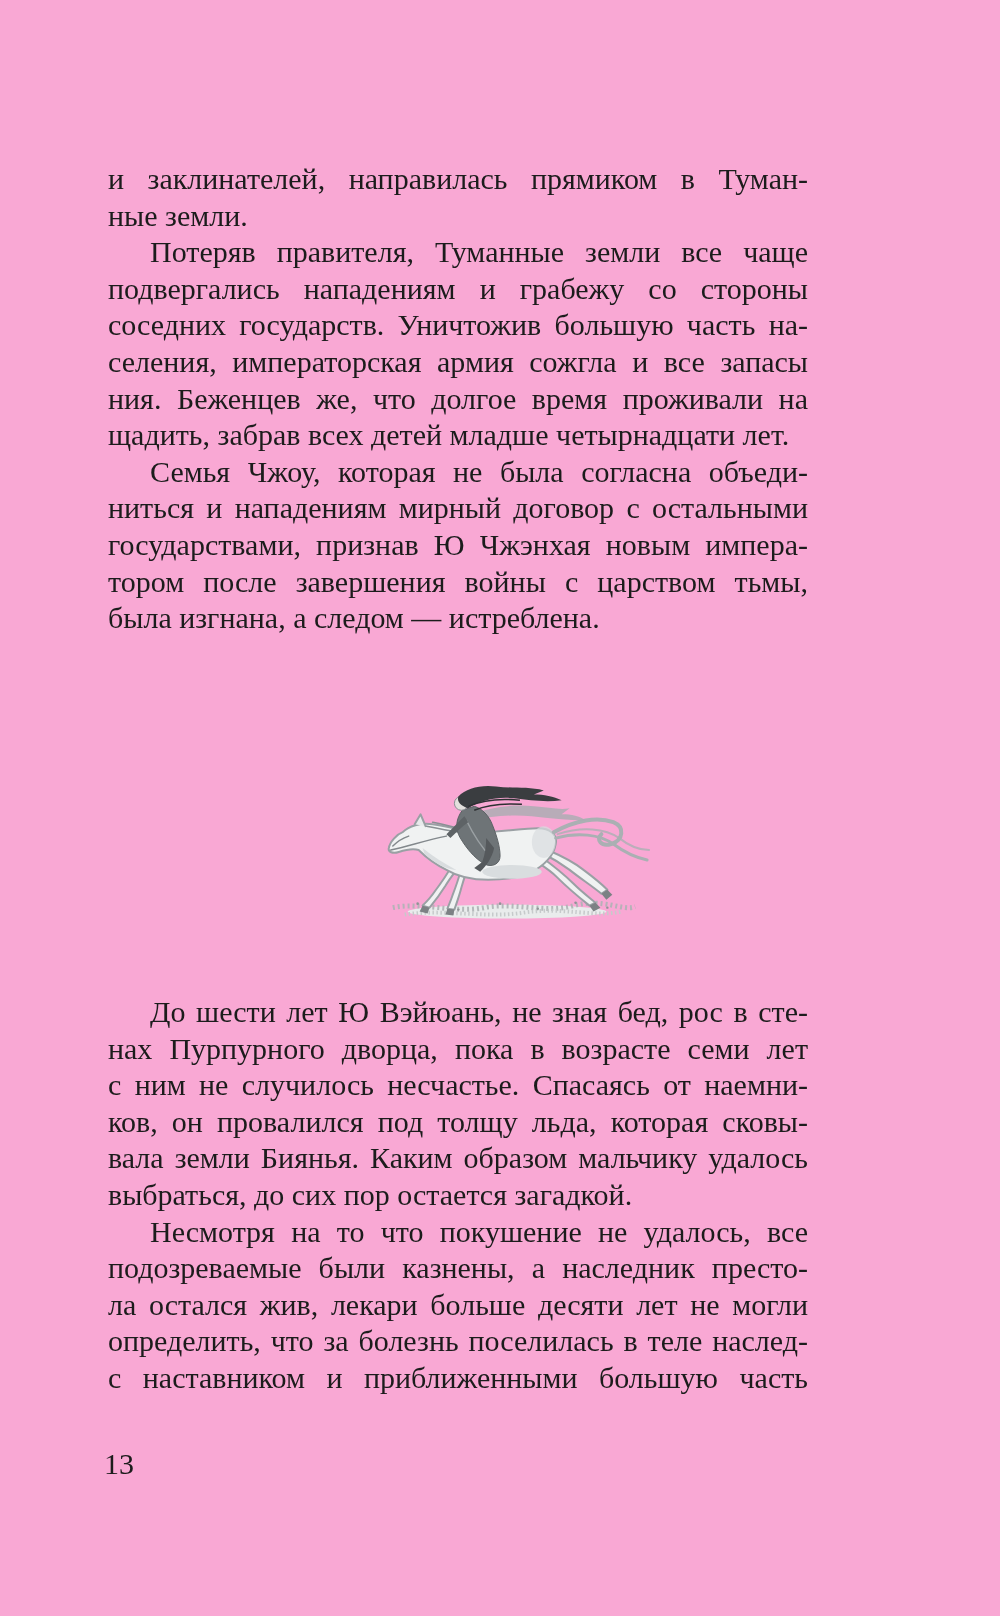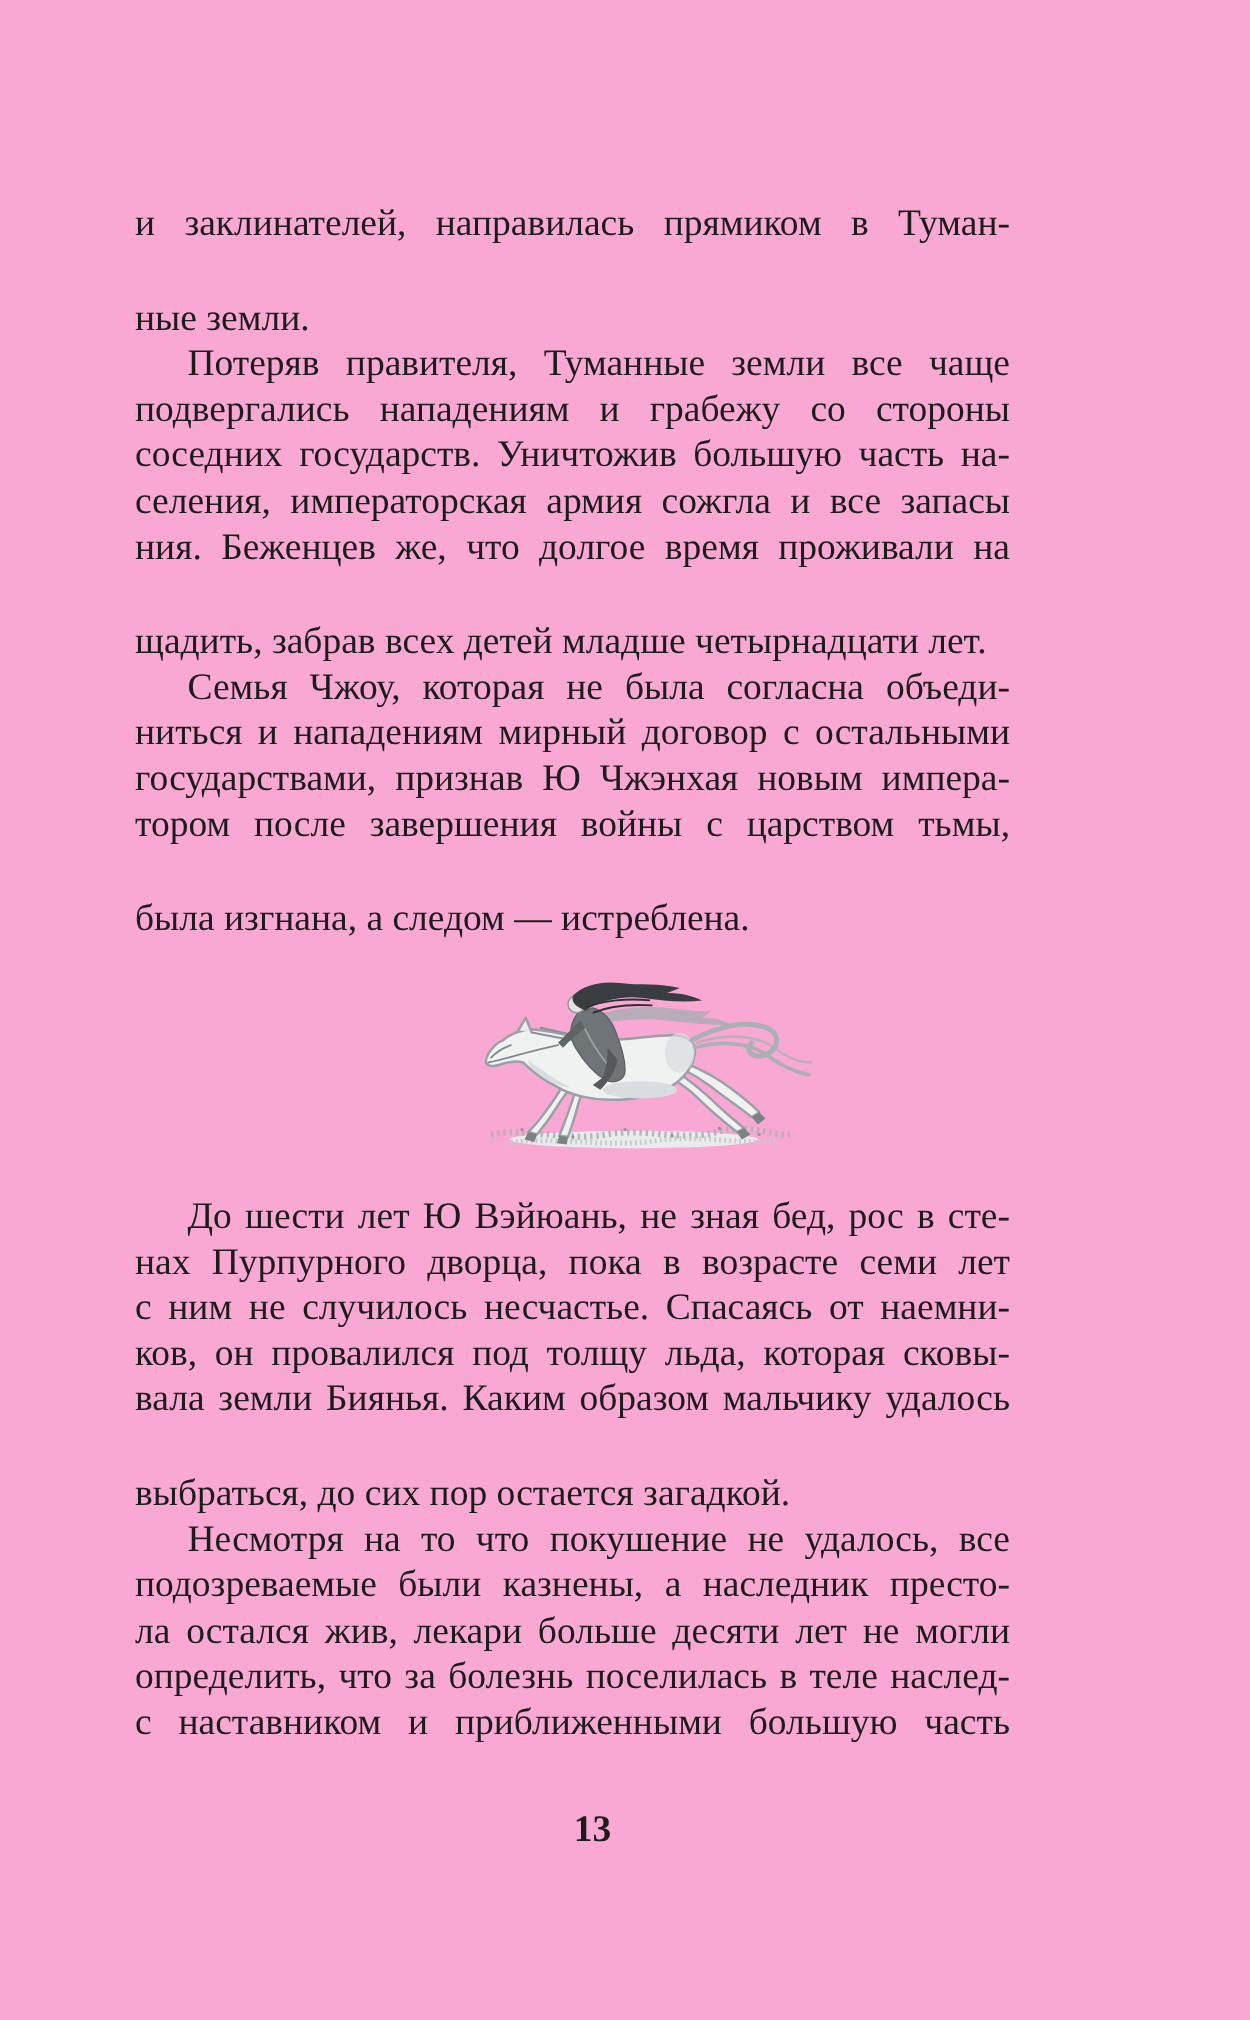--- a/index.html
+++ b/index.html
@@ -13,45 +13,43 @@
     overflow: hidden;
   }
   .text-block {
     position: absolute;
     left: 108px;
     width: 700px;
     font-size: 30px;
     line-height: 36.6px;
   }
   .text-block-top { top: 161px; }
-  .text-block-bottom { top: 955px; }
+  .text-block-bottom { top: 994px; }
   .line {
     text-align: justify;
     text-align-last: justify;
     white-space: normal;
   }
-  .line.para-end { text-align-last: left; margin-top: 39px; }
+  .line.para-end { text-align-last: left; }
   .line.first-indent { text-indent: 42px; }
   .illustration {
     position: absolute;
     left: 363px;
     top: 776px;
     width: 298px;
     height: 154px;
   }
   .illustration svg { width: 100%; height: 100%; display: block; }
   .page-number {
     position: absolute;
-    left: 124px;
+    left: 104px;
     top: 1446px;
     width: 700px;
-    text-align: center;
     font-size: 30px;
     line-height: 36px;
-    font-weight: bold;
   }
 </style>
 </head>
 <body>
 
 <div class="page">
 
   <div class="text-block text-block-top" id="block-top">
       <div class="line">и заклинателей, направилась прямиком в Туман-</div>
       <div class="line para-end">ные земли.</div>

